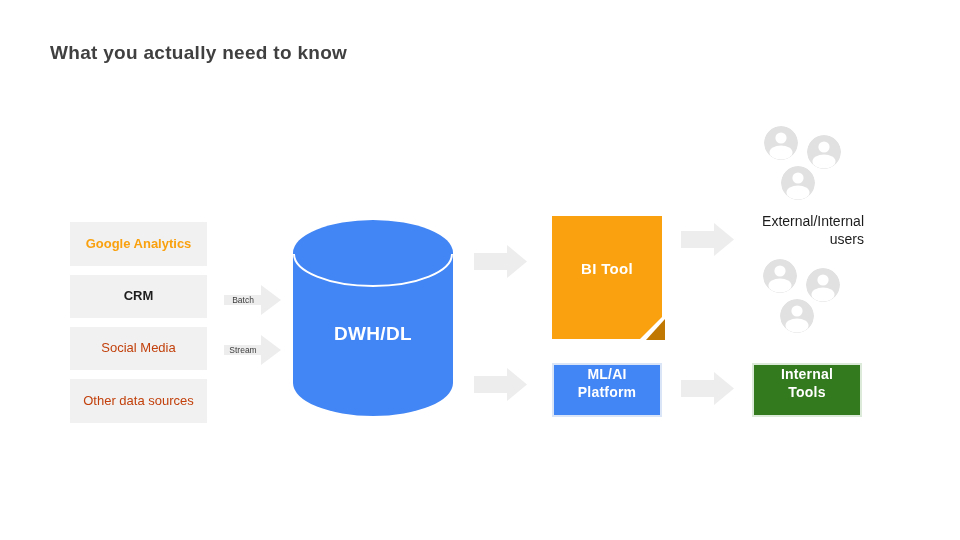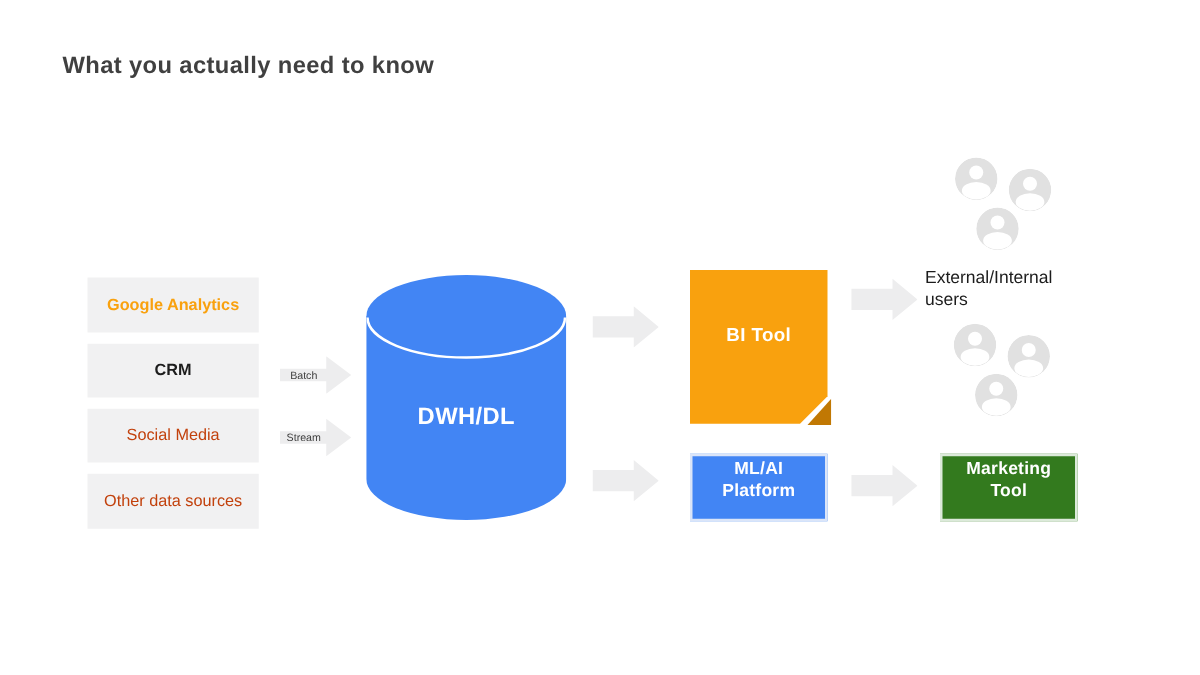--- a/index.html
+++ b/index.html
@@ -46,21 +46,21 @@
     font-size:14px;font-weight:bold;color:#ffffff;line-height:1.3;padding:0 14px;letter-spacing:.2px;}
   .ml-box{left:552px;top:363px;background:var(--blue);border:2px solid #dbe5f8;}
   .mkt-box{left:752px;top:363px;background:var(--green);border:2px solid #dceada;}
 
   .user-cluster{width:78px;height:75px;}
   .cluster-top{left:764px;top:126px;}
   .cluster-bottom{left:763px;top:259px;}
   .user-icon{position:absolute;width:34px;height:34px;}
   .u1{left:0;top:0;} .u2{left:43px;top:9px;} .u3{left:17px;top:40px;}
 
-  .users-label{left:740px;top:212px;width:124px;text-align:left;font-size:14px;color:#1c1c1c;line-height:1.3;}
+  .users-label{left:740px;top:212px;width:124px;text-align:right;font-size:14px;color:#1c1c1c;line-height:1.3;}
 </style>
 </head>
 <body>
 
 <div class="slide">
 
   <div class="abs title">What you actually need to know</div>
 
   <div class="abs src-box src-ga">
     <span>Google Analytics</span>
@@ -125,21 +125,21 @@
       <polygon points="0,8 33,8 33,0 53,16.5 33,33 33,25 0,25" fill="var(--arrow-gray)"></polygon>
     </svg>
   </div>
   <div class="abs big-arrow arrow-ml-mkt">
     <svg width="53" height="33" viewBox="0 0 53 33">
       <polygon points="0,8 33,8 33,0 53,16.5 33,33 33,25 0,25" fill="var(--arrow-gray)"></polygon>
     </svg>
   </div>
 
   <div class="abs dest-box mkt-box">
-    <span>Marketing Tool</span>
+    <span>Internal Tools</span>
   </div>
 
   <div class="abs user-cluster cluster-top">
     <span class="user-icon u1">
       <svg width="34" height="34" viewBox="0 0 34 34">
           <defs>
             <clipPath id="uc1">
               <circle cx="17" cy="17" r="17"></circle>
             </clipPath>
           </defs>

